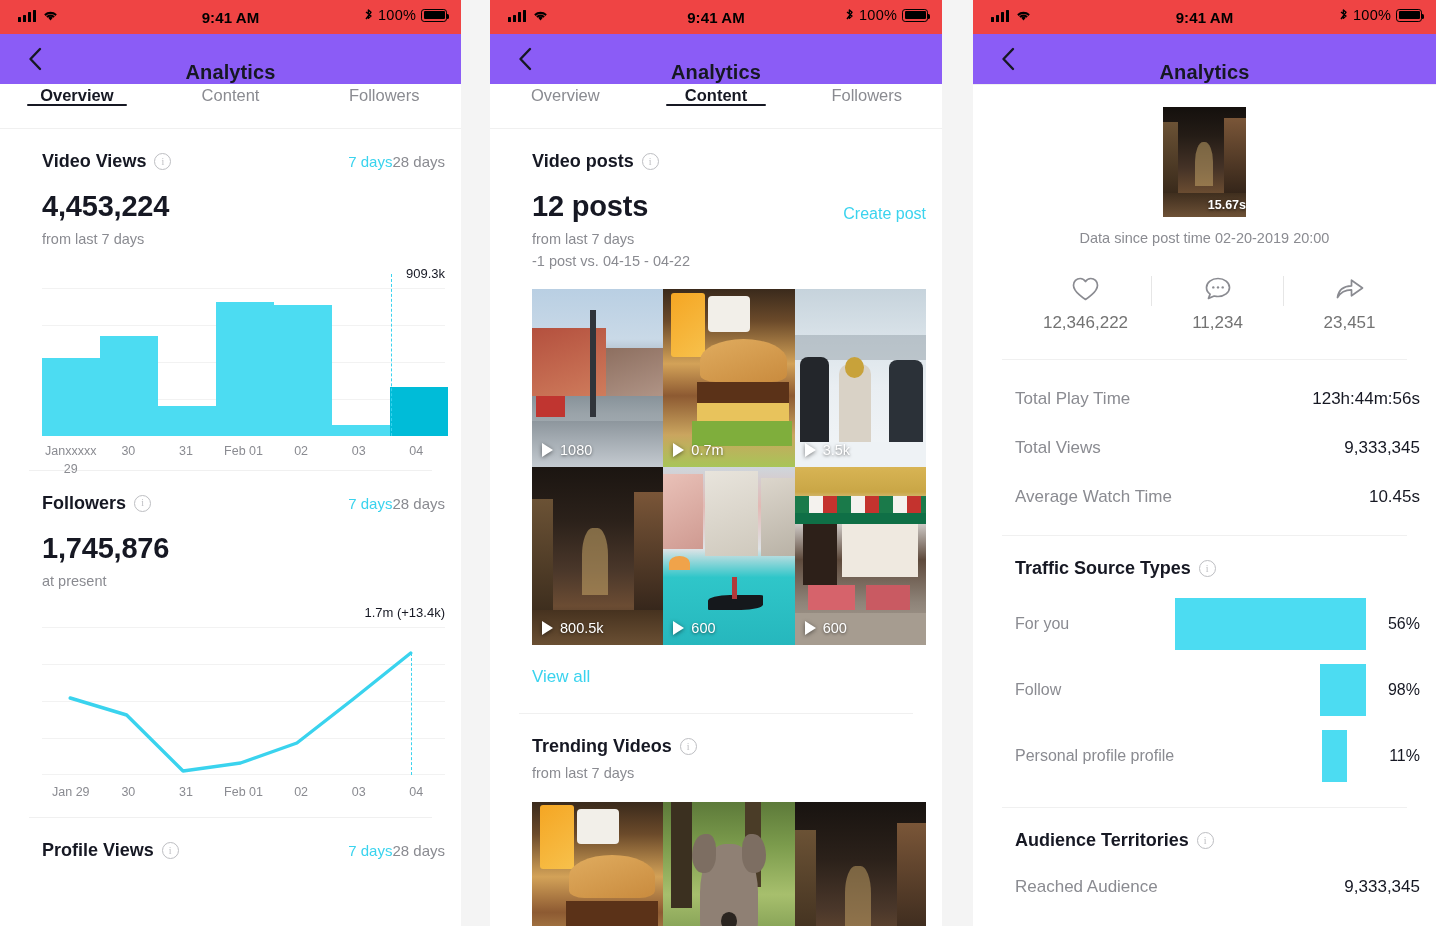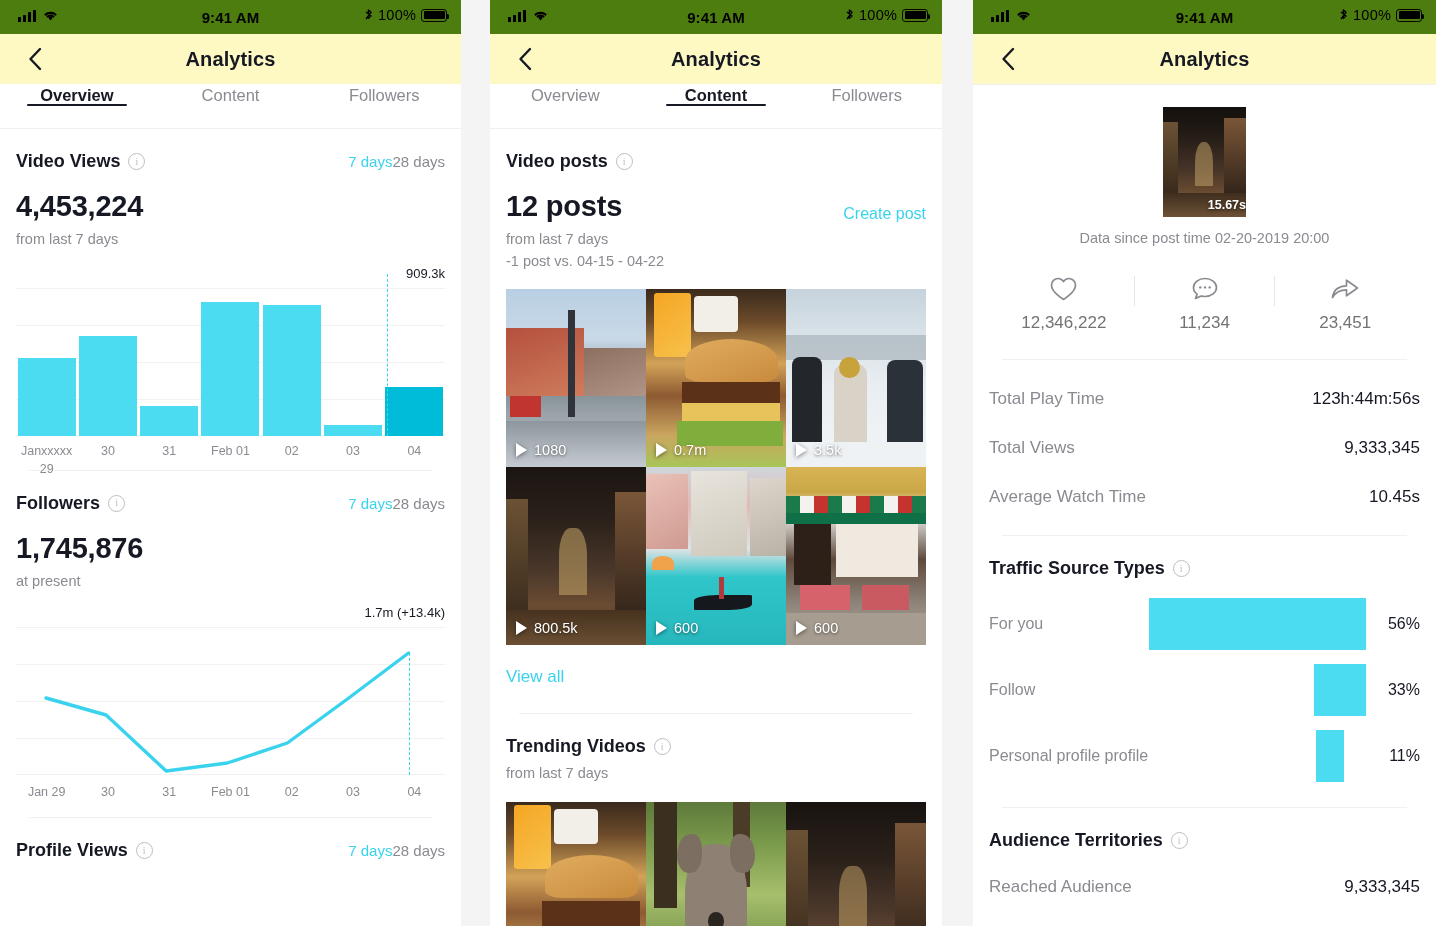--- a/index.html
+++ b/index.html
@@ -12,53 +12,53 @@
   }
   .stage{position:relative;width:1436px;height:926px;}
 
   
   .panel{position:absolute;top:0;background:#ffffff;overflow:hidden;}
   #panel1{left:0;width:461px;height:926px;}
   #panel2{left:490px;width:452px;height:926px;}
   #panel3{left:973px;width:463px;height:926px;}
 
   
-  .statusbar{position:relative;height:34px;display:flex;align-items:center;background:#4d7c0f;}
+  .statusbar{position:relative;height:34px;display:flex;align-items:center;background:#ef4444;}
   .sb-left{position:absolute;left:18px;top:9px;display:flex;align-items:flex-end;gap:6px;}
   .sig{display:flex;align-items:flex-end;gap:2px;height:13px;}
   .sig i{display:block;width:3px;background:#000;border-radius:0.5px;}
   .sig i:nth-child(1){height:5px}
   .sig i:nth-child(2){height:7px}
   .sig i:nth-child(3){height:10px}
   .sig i:nth-child(4){height:12px}
   .wifi{width:17px;height:13px;position:relative;}
   .wifi svg{display:block}
   .sb-time{position:absolute;left:0;right:0;text-align:center;font-size:15px;font-weight:600;color:#000;letter-spacing:.1px;}
   .sb-right{position:absolute;right:14px;top:7px;display:flex;align-items:center;gap:5px;}
   .bt{width:9px;height:15px}
   .sb-batt-txt{font-size:14.5px;font-weight:500;color:#000;letter-spacing:.2px;}
   .batt{width:26px;height:13px;border:1.4px solid #000;border-radius:3.2px;padding:1.5px;box-sizing:border-box;position:relative;}
   .batt em{display:block;height:100%;background:#000;border-radius:1px;}
   .batt::after{content:"";position:absolute;right:-3.2px;top:4px;width:2px;height:5px;background:#000;border-radius:0 1.5px 1.5px 0;}
 
   
-  .navbar{position:relative;height:50px;display:flex;align-items:center;justify-content:center;background:#fef9c3;}
+  .navbar{position:relative;height:50px;display:flex;align-items:flex-end;justify-content:center;background:#8b5cf6;}
   .navtitle{font-size:20px;font-weight:bold;color:#161823;letter-spacing:.1px;}
   .backbtn{position:absolute;left:24px;top:50%;transform:translateY(-50%);width:22px;height:26px;display:flex;align-items:center;justify-content:center;}
   .backbtn svg{display:block}
 
   
   .tabs{display:flex;height:44px;align-items:flex-start;border-bottom:1px solid #f0f0f0;background:#fff;}
   .tab{flex:1;text-align:center;position:relative;padding-top:2px;}
   .tab span{font-size:16.5px;color:#8a8b91;}
   .tab.active span{color:#161823;font-weight:bold;}
   .tab.active::after{content:"";position:absolute;left:50%;transform:translateX(-50%);bottom:-1px;width:100px;height:2.5px;background:#161823;border-radius:2px;}
 
   
-  .sect{padding:0 16px;}
+  .sect{padding:0 16px;margin-left:26px;}
   .sect-head{display:flex;align-items:center;margin-top:22px;}
   .sect-title{font-size:18px;font-weight:bold;color:#161823;}
   .infoicon{width:15px;height:15px;border:1.3px solid #bdbec2;border-radius:50%;margin-left:8px;
             display:inline-flex;align-items:center;justify-content:center;
             font-size:10px;color:#bdbec2;font-family:"Liberation Serif",serif;line-height:1;}
   .range{margin-left:auto;display:flex;}
   .range .r{font-size:15px;color:#8a8b91;}
   .range .r.sel{color:#3ad3ee;}
   .bignum{font-size:29px;font-weight:bold;color:#161823;margin-top:18px;letter-spacing:-.2px;}
   .subnote{font-size:14.5px;color:#8a8b91;margin-top:7px;line-height:1.35;}
@@ -598,21 +598,21 @@
           <div class="trafbarzone">
             <div class="trafbar" style="right:0;width:100%"></div>
           </div>
           <div class="trafpct">56%</div>
         </div>
         <div class="trafrow">
           <div class="trafname">Follow</div>
           <div class="trafbarzone">
             <div class="trafbar" style="right:0;width:24%"></div>
           </div>
-          <div class="trafpct">33%</div>
+          <div class="trafpct">98%</div>
         </div>
         <div class="trafrow">
           <div class="trafname">Personal profile profile</div>
           <div class="trafbarzone">
             <div class="trafbar" style="right:10%;width:13%"></div>
           </div>
           <div class="trafpct">11%</div>
         </div>
       </div>
     </div>

